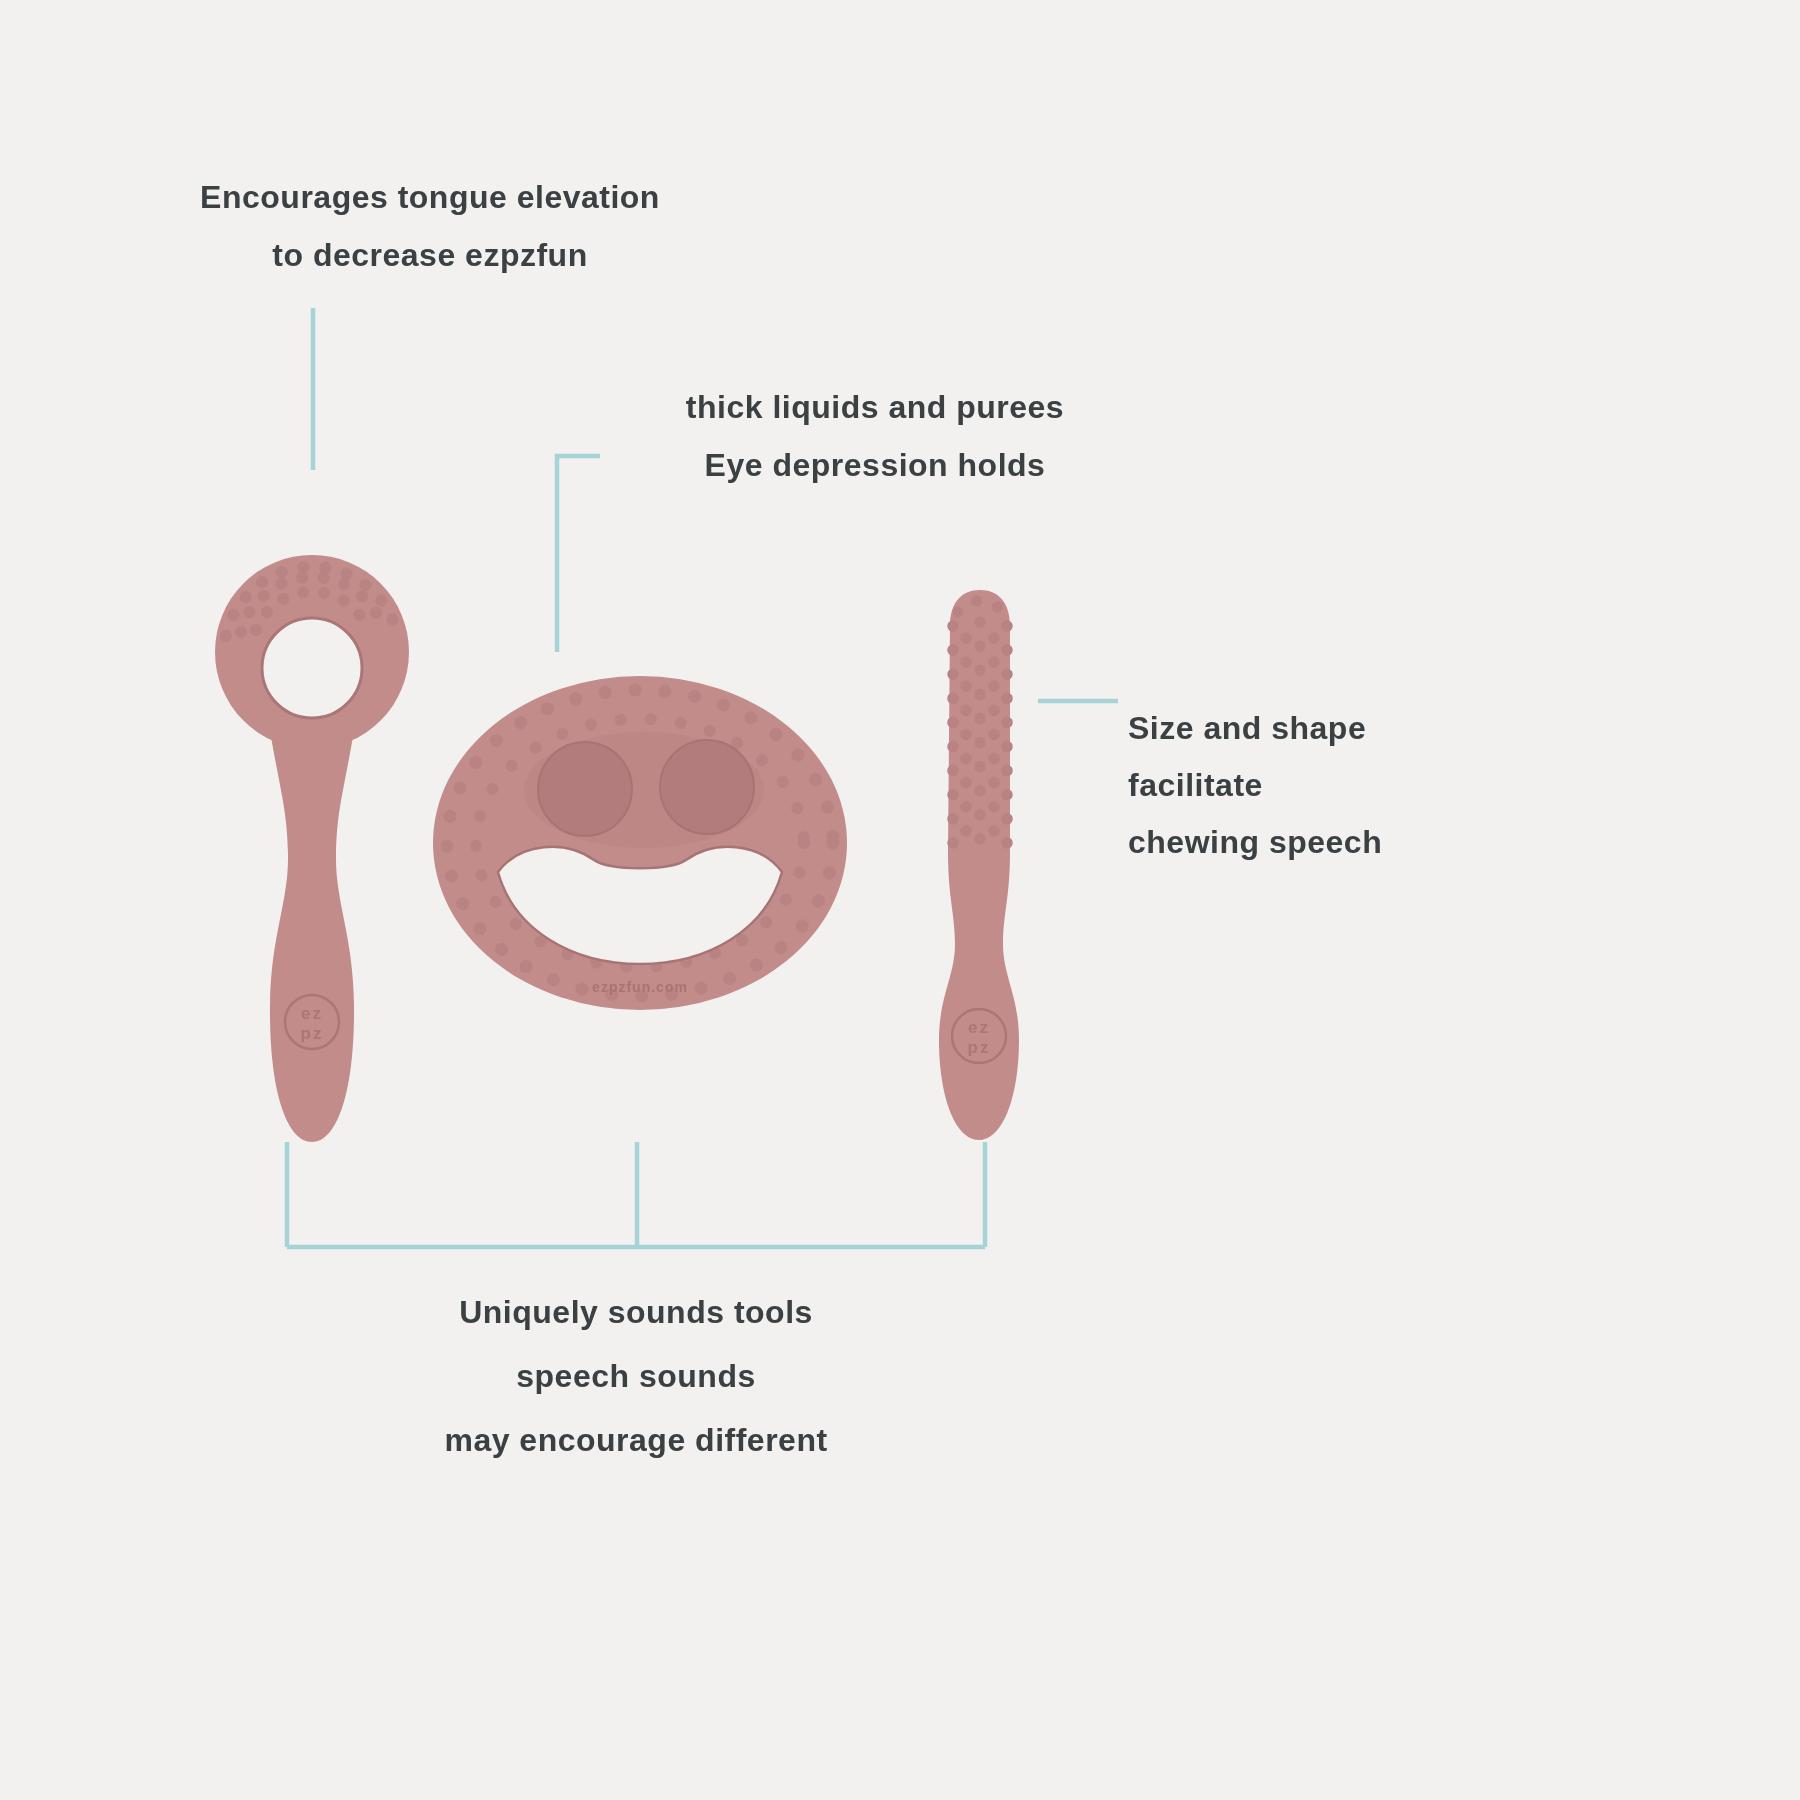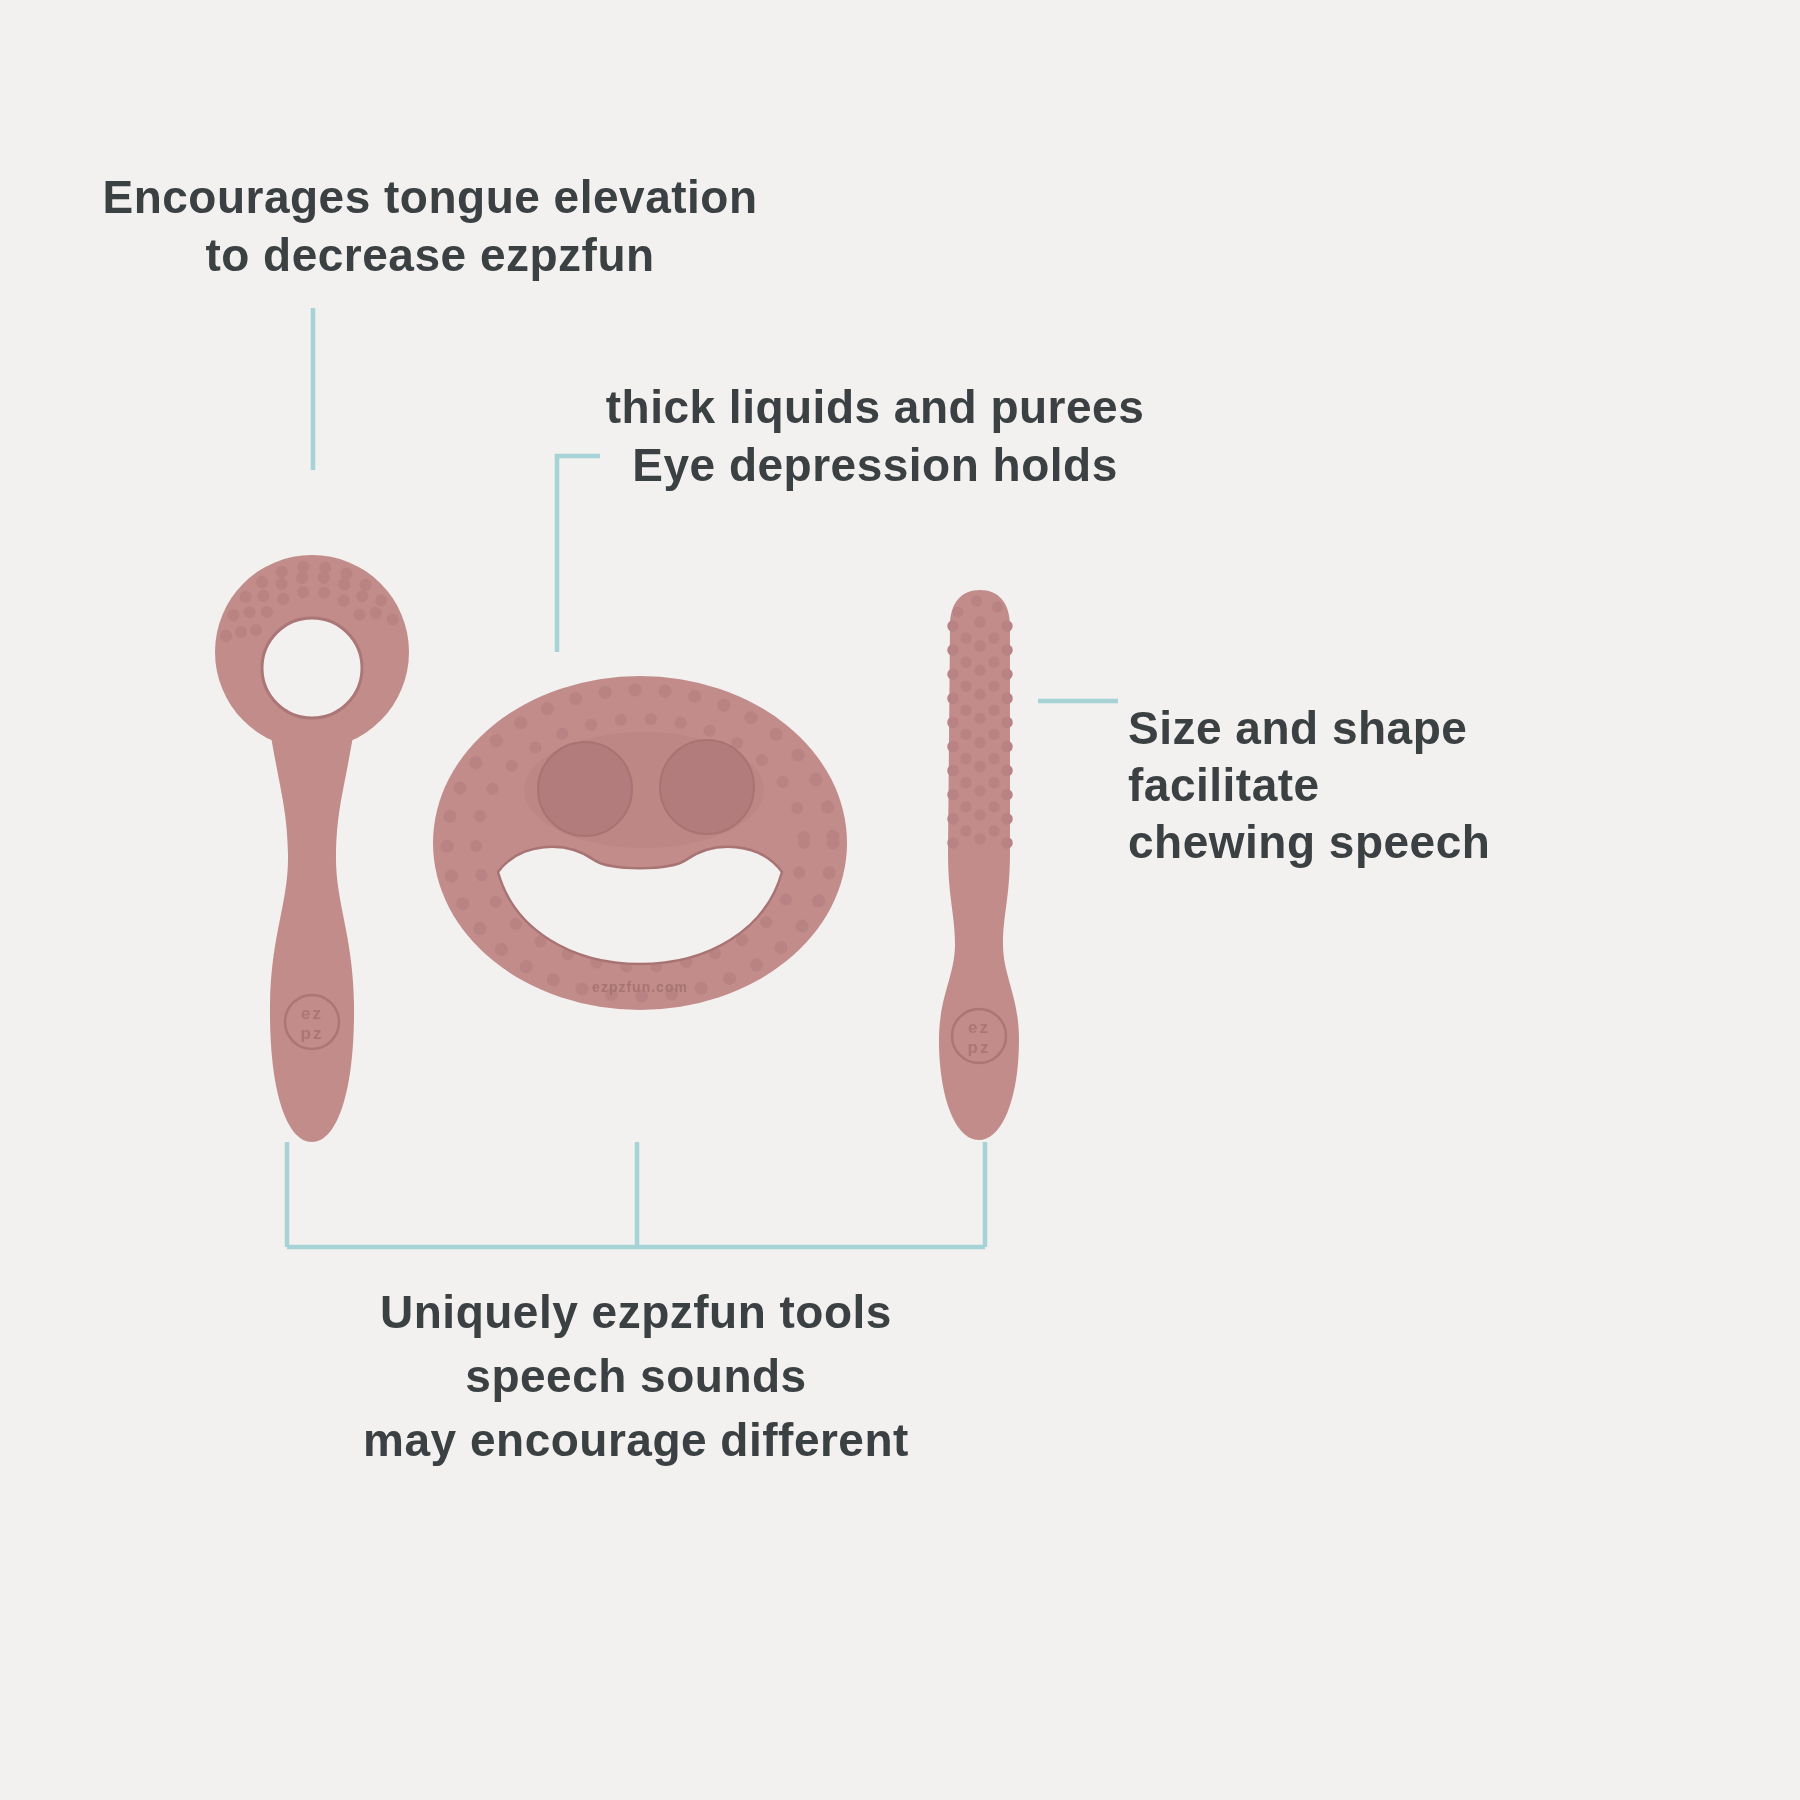--- a/index.html
+++ b/index.html
@@ -7,21 +7,21 @@
     position:relative;
     width:1800px;height:1800px;
     background:#f2f1ef;
     font-family:"Liberation Sans",sans-serif;
     overflow:hidden;
   }
   .callout{
     position:absolute;
     color:#3b4043;
     font-weight:bold;
-    font-size:46px;
+    font-size:32px;
     line-height:58px;
     letter-spacing:0.5px;
   }
   .center{text-align:center;}
   #callout-tongue{left:50px;top:168px;width:760px;}
   #callout-eye{left:585px;top:378px;width:580px;}
   #callout-size{left:1128px;top:700px;width:430px;line-height:57px;}
   #callout-speech{left:250px;top:1280px;width:772px;line-height:64px;}
   #art{position:absolute;left:0;top:0;}
   .tool{fill:#c28c8b;}
@@ -114,18 +114,18 @@
     <div>Eye depression holds</div>
   </div>
 
   <div id="callout-size" class="callout">
     <div>Size and shape</div>
     <div>facilitate</div>
     <div>chewing speech</div>
   </div>
 
   <div id="callout-speech" class="callout center">
-    <div>Uniquely ezpzfun tools</div>
+    <div>Uniquely sounds tools</div>
     <div>speech sounds</div>
     <div>may encourage different</div>
   </div>
 
 </div>
 
 </body></html>

